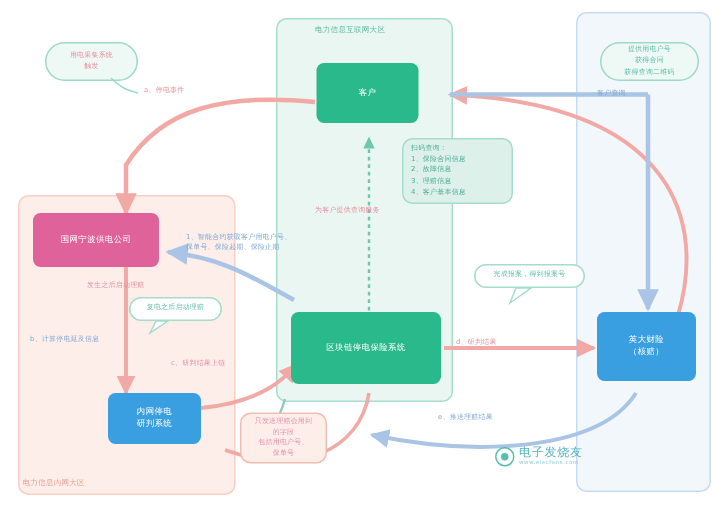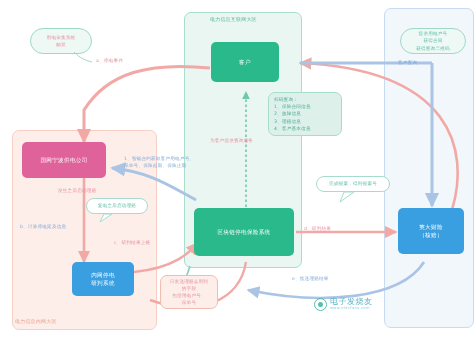--- a/index.html
+++ b/index.html
@@ -163,21 +163,21 @@
   <div class="alabel" style="left:20px;top:224px;color:#7fa8d4;">b、计算停电延及信息</div>
 
   <div class="alabel" style="left:114px;top:240px;color:#e58fa0;">c、研判结果上链</div>
 
   <div class="alabel" style="left:304px;top:226px;color:#e58fa0;">d、研判结果</div>
 
   <div class="alabel" style="left:398px;top:60px;color:#7fa8d4;">客户查询</div>
 
   <div class="alabel" style="left:292px;top:276px;color:#7fa8d4;">e、推送理赔结果</div>
 
-  <div class="wm" style="left:314px;top:298px;">
+  <div class="wm" style="left:330px;top:298px;">
     <div class="wm-ring"></div>
     <div class="wmcol">
       <span class="wm-t1">电子发烧友</span>
       <span class="wm-t2">www.elecfans.com</span>
     </div>
   </div>
 
 </div>
 
 </body></html>

